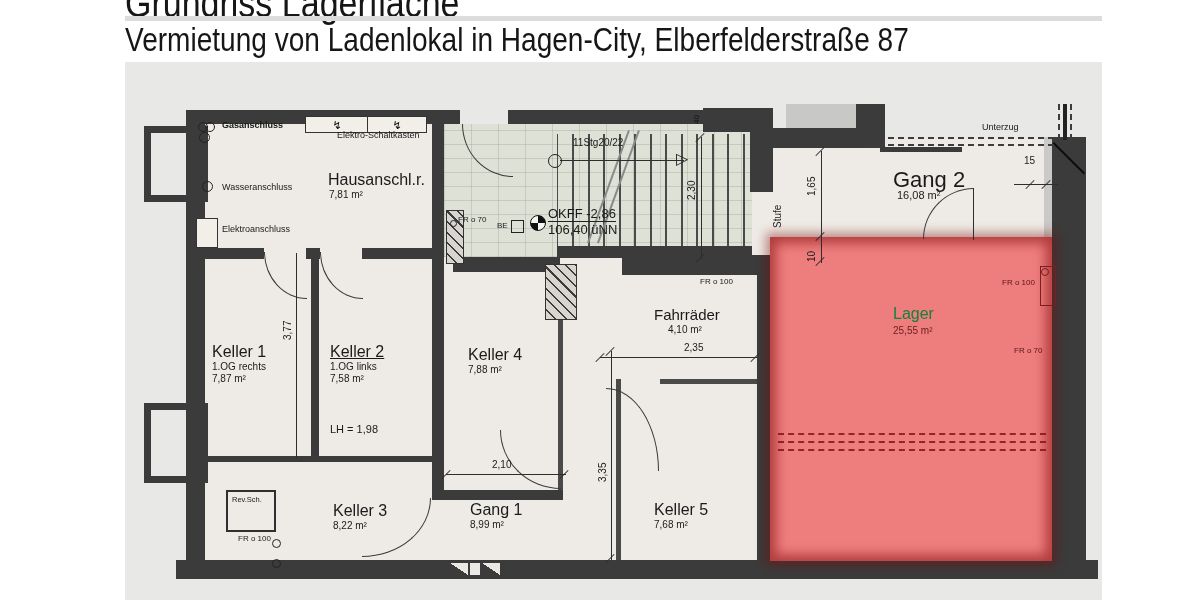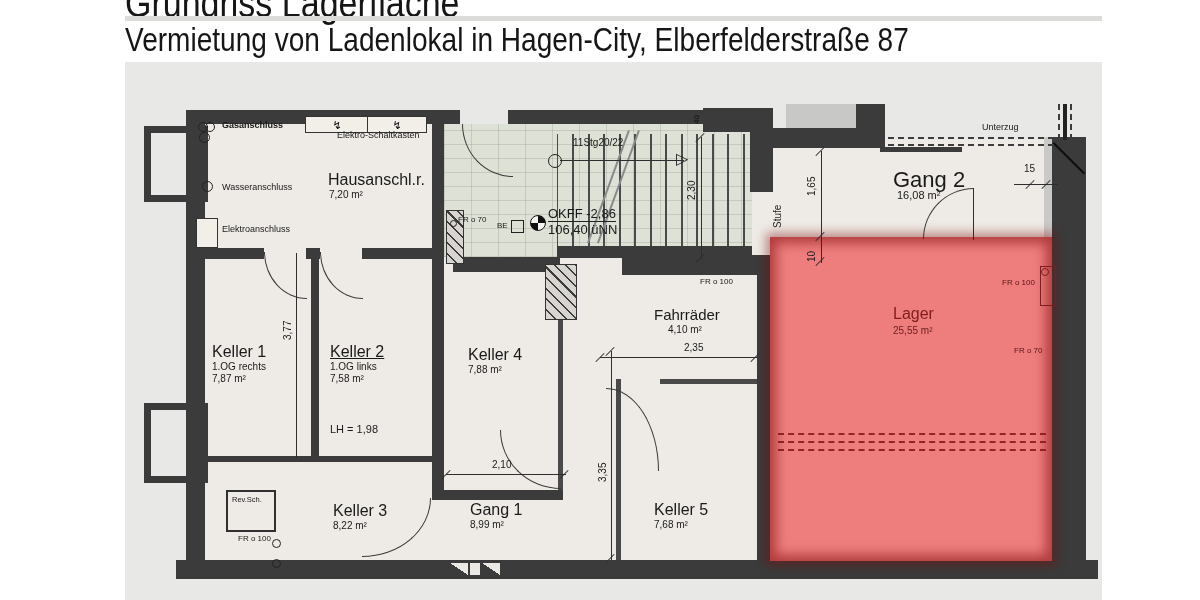--- a/index.html
+++ b/index.html
@@ -135,21 +135,21 @@
   <div class="lbl an" style="left:222px;top:121px;font-weight:bold;">Gasanschluss</div>
   <div class="circ" style="left:202px;top:181px;width:9px;height:9px;"></div>
   <div class="lbl an" style="left:222px;top:183px;">Wasseranschluss</div>
   <div class="box" style="left:196px;top:218px;width:20px;height:28px;"></div>
   <div class="lbl an" style="left:222px;top:225px;">Elektroanschluss</div>
   <div class="box" style="left:305px;top:116px;width:62px;height:15px;text-align:center;line-height:14px;"><span style="font-size:11px;">↯</span></div>
   <div class="box" style="left:367px;top:116px;width:58px;height:15px;text-align:center;line-height:14px;"><span style="font-size:11px;">↯</span></div>
   <div class="lbl an" style="left:337px;top:131px;">Elektro-Schaltkästen</div>
 
   <div class="lbl" style="left:328px;top:172px;font-size:16px;">Hausanschl.r.</div>
-  <div class="lbl ra" style="left:329px;top:190px;">7,20 m²</div>
+  <div class="lbl ra" style="left:329px;top:190px;">7,81 m²</div>
 
   <div class="lbl" style="left:212px;top:344px;font-size:16px;">Keller  1</div>
   <div class="lbl ra" style="left:212px;top:362px;">1.OG rechts</div>
   <div class="lbl ra" style="left:212px;top:374px;">7,87 m²</div>
 
   <div class="lbl" style="left:330px;top:344px;font-size:16px;text-decoration:underline;">Keller  2</div>
   <div class="lbl ra" style="left:330px;top:362px;">1.OG links</div>
   <div class="lbl ra" style="left:330px;top:374px;">7,58 m²</div>
   <div class="lbl" style="left:330px;top:396px;font-size:11px;margin-top:28px;">LH = 1,98</div>
 
@@ -164,21 +164,21 @@
 
   <div class="lbl" style="left:654px;top:502px;font-size:16px;">Keller  5</div>
   <div class="lbl ra" style="left:654px;top:520px;">7,68 m²</div>
 
   <div class="lbl" style="left:654px;top:307px;font-size:15px;">Fahrräder</div>
   <div class="lbl ra" style="left:668px;top:325px;">4,10 m²</div>
 
   <div class="lbl" style="left:893px;top:169px;font-size:22px;">Gang 2</div>
   <div class="lbl" style="left:897px;top:190px;font-size:11px;">16,08 m²</div>
 
-  <div class="lbl" style="left:893px;top:306px;font-size:16px;color:#7f1d1d;text-align:right;">Lager</div>
+  <div class="lbl" style="left:893px;top:306px;font-size:16px;color:#15803d;text-align:right;">Lager</div>
   <div class="lbl ra" style="left:893px;top:326px;color:#6b2121;">25,55 m²</div>
 
   <div class="lbl sm" style="left:1002px;top:279px;color:#5a1515;">FR o 100</div>
   <div class="lbl sm" style="left:1014px;top:347px;color:#5a1515;">FR o 70</div>
   <div class="lbl sm" style="left:238px;top:535px;">FR o 100</div>
   <div class="circ" style="left:272px;top:539px;width:7px;height:7px;"></div>
   <div class="circ" style="left:272px;top:559px;width:7px;height:7px;"></div>
   <div class="abs" style="left:226px;top:490px;width:46px;height:38px;border:2px solid #2f2f2f;z-index:4;"></div>
   <div class="lbl" style="left:232px;top:496px;font-size:7.5px;">Rev.Sch.</div>
   <div class="lbl an rot" style="left:773px;top:228px;font-size:10px;">Stufe</div>
@@ -193,21 +193,21 @@
     <div class="tick" style="left:814px;top:236px;"></div>
   <div class="lbl dm rot" style="left:807px;top:196px;">1,65</div>
 
   <div class="vl" style="left:821px;top:237px;height:26px;z-index:7;"></div>
   <div class="tick" style="left:814px;top:261px;z-index:7;"></div>
   <div class="lbl dm rot" style="left:807px;top:262px;">10</div>
 
   <div class="hl" style="left:1014px;top:184px;width:44px;"></div>
   <div class="tick" style="left:1024px;top:184px;"></div>
     <div class="tick" style="left:1040px;top:184px;"></div>
-  <div class="lbl dm" style="left:1024px;top:164px;">15</div>
+  <div class="lbl dm" style="left:1024px;top:156px;">15</div>
 
   <div class="vl" style="left:296px;top:253px;height:205px;"></div>
   <div class="lbl dm rot" style="left:283px;top:340px;">3,77</div>
 
   <div class="hl" style="left:446px;top:474px;width:120px;"></div>
   <div class="tick" style="left:440px;top:474px;"></div>
     <div class="tick" style="left:558px;top:474px;"></div>
   <div class="lbl dm" style="left:492px;top:460px;">2,10</div>
 
   <div class="vl" style="left:611px;top:351px;height:209px;"></div>

